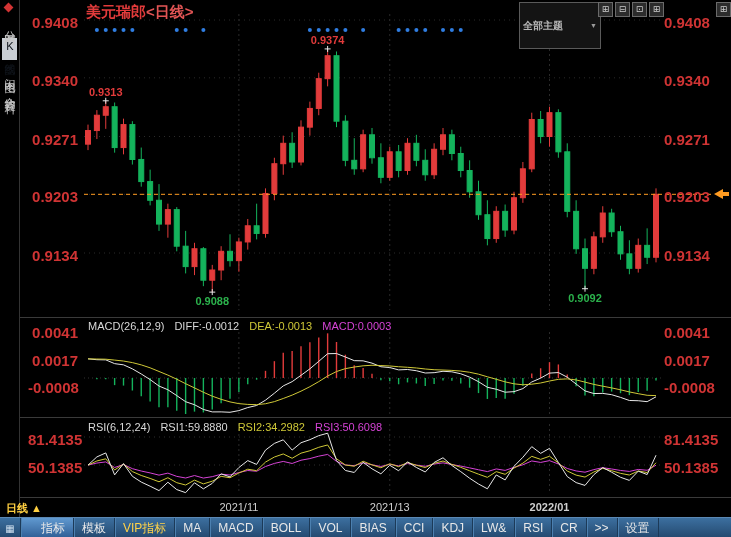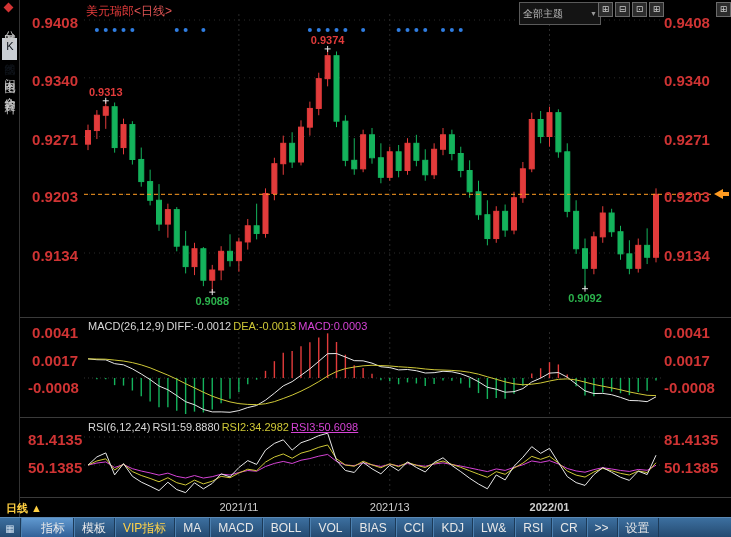--- a/index.html
+++ b/index.html
@@ -6,41 +6,41 @@
   body{width:731px;height:537px;overflow:hidden;font-family:"Liberation Sans","DejaVu Sans",sans-serif;position:relative;}
   .app{position:absolute;inset:0;background:#000;}
 
   
   .sidebar{position:absolute;left:0;top:0;width:19px;height:517px;background:#000;border-right:1px solid #333;z-index:5;}
   .corner-ico{position:absolute;left:5px;top:4px;width:7px;height:7px;background:#d23434;transform:rotate(45deg);}
   .sb-item{writing-mode:vertical-rl;text-orientation:upright;color:#c8c8c8;font-size:11px;letter-spacing:2px;margin:8px auto 0 auto;width:15px;text-align:center;cursor:pointer;padding:2px 0;}
   .sb-item.sel{background:#c9ced4;color:#10151c;}
 
   
-  .title{position:absolute;left:86px;top:3px;font-size:12px;font-weight:normal;color:#e23b3b;z-index:6;}
+  .title{position:absolute;left:86px;top:3px;font-size:15px;font-weight:bold;color:#e23b3b;z-index:6;}
   .title .period{color:#e25555;}
-  .theme-box{position:absolute;left:519px;top:2px;width:74px;height:13px;border:1px solid #5a5a5a;background:#141414;color:#b8b8b8;font-size:10px;display:flex;align-items:center;justify-content:space-between;padding:4px 3px;z-index:6;cursor:pointer;}
+  .theme-box{position:absolute;left:519px;top:2px;width:74px;height:13px;border:1px solid #5a5a5a;background:#141414;color:#b8b8b8;font-size:10px;display:flex;align-items:center;justify-content:space-between;padding:16px 3px;z-index:6;cursor:pointer;font-weight:bold;}
   .theme-box .arr{font-size:7px;color:#9a9a9a;}
   .winbtns{position:absolute;left:598px;top:2px;display:flex;gap:2px;z-index:6;}
   .wbtn{width:13px;height:13px;background:#2c2c2c;border:1px solid #6a6a6a;color:#c9c9c9;font-size:9px;line-height:12px;text-align:center;cursor:pointer;}
   .corner-btn{position:absolute;left:716px;top:2px;z-index:6;}
 
   svg{position:absolute;left:0;}
   #svg-kline{top:0;}
   #svg-macd{top:318px;}
   #svg-rsi{top:420px;}
 
   .axlbl{position:absolute;font-size:15px;font-weight:bold;color:#d03434;z-index:4;}
   .axlbl.left{left:28px;width:50px;text-align:right;}
   .axlbl.right{left:664px;width:52px;text-align:left;}
 
   .hline{position:absolute;left:20px;right:0;height:1px;background:#3a3a3a;z-index:3;}
 
   .ind-header{position:absolute;left:88px;font-size:11px;z-index:4;white-space:nowrap;}
-  .ind-header span{margin-right:2px;}
+  .ind-header span{margin-right:10px;}
 
   .xlbl{position:absolute;top:501px;width:64px;text-align:center;font-size:11px;color:#cfcfcf;z-index:4;}
   .period-tab{position:absolute;left:6px;top:501px;font-size:11px;font-weight:bold;color:#ffcf40;z-index:6;cursor:pointer;}
 
   .price-marker{position:absolute;left:714px;top:189px;width:0;height:0;border-top:5px solid transparent;border-bottom:5px solid transparent;border-right:9px solid #ff9b21;z-index:6;}
   .price-marker-tail{position:absolute;left:723px;top:192px;width:6px;height:4px;background:#ff9b21;z-index:6;}
 
   
   .toolbar{position:absolute;left:0;right:0;top:517px;height:20px;background:linear-gradient(#3c6f9f,#24496f);display:flex;align-items:stretch;font-size:12px;color:#e8e8e8;z-index:7;border-top:1px solid #5b88b4;}
   .tb-icon{width:20px;display:flex;align-items:center;justify-content:center;font-size:10px;color:#d4e4f2;border-right:1px solid #1c3a58;cursor:pointer;}
@@ -343,21 +343,21 @@
       <polyline points="88,45.12450655 96.875,43.037019503367844 105.75,41.9136807110002 114.625,47.50191991018402 123.5,44.485102377845436 132.375,48.665266980019936 141.25,51.032482684805416 150.125,52.90751276750565 159,55.13477522887726 167.875,53.12161869655542 176.75,56.372909981590674 185.625,58.01449629503283 194.5,55.54656798969029 203.375,58.05209573461379 212.25,56.661976231596746 221.125,54.18105413008179 230,54.98354246870409 238.875,52.53639963889303 247.75,50.51161402529674 256.625,51.25270966871359 265.5,46.51880265841339 274.375,43.40733843026314 283.25,41.42660401819239 292.125,43.46962954985297 301,40.20323302832007 309.875,38.58169398474421 318.75,36.16278762037095 327.625,34.4272804927025 336.5,41.41910554813988 345.375,44.95065836385836 354.25,45.68132175793305 363.125,42.801071654737015 372,44.81854100534886 380.875,46.472042606143724 389.75,44.27902483881866 398.625,45.88060436841567 407.5,43.57727073661077 416.375,45.05673055850126 425.25,46.29202686495184 434.125,44.07404909399182 443,42.86052793540857 451.875,44.559794606353556 460.75,46.06201391069044 469.625,47.8779981417762 478.5,49.75221842994359 487.375,51.60064615134785 496.25,48.93299466065577 505.125,50.40756312506766 514,47.35778496179252 522.875,44.82784254141355 531.75,40.93942952706249 540.625,42.4325898325522 549.5,40.6377131204128 558.375,43.99417702555882 567.25,48.47572857967177 576.125,50.96849758806422 585,52.205726916858126 593.875,49.579312191972114 602.75,47.68613408265076 611.625,48.97635065390678 620.5,50.46276674602878 629.375,51.416426281077705 638.25,49.448604389065274 647.125,50.27471132801671 656,45.22031157644389" fill="none" stroke="#d543d5" stroke-width="1"></polyline>
       <polyline points="88,45.12450655 96.875,40.97105294175253 105.75,38.808947543788776 114.625,49.94465762550621 123.5,44.094085809626364 132.375,51.58168780326686 141.25,55.47436434885318 150.125,58.42564686402071 159,61.773309646079824 167.875,57.73034142050556 176.75,62.67410002674967 185.625,65.00347539470121 194.5,60.12097250524439 203.375,63.89471169036161 212.25,61.167353717384565 221.125,56.359556747040344 230,57.74580479167415 238.875,52.99762699001666 247.75,49.191016851467005 256.625,50.65710599728636 265.5,42.09253038049816 274.375,37.02111839761416 283.25,33.96615506989716 292.125,38.267729089825714 301,33.14128263003432 309.875,30.736605949628704 318.75,27.306073163325536 327.625,24.96737807547038 336.5,38.770268984732716 345.375,44.991294970167104 354.25,46.25074458512544 363.125,41.2460179122744 372,44.861958005688436 380.875,47.771451892438584 389.75,43.779284663572724 398.625,46.689309307630595 407.5,42.472081070906455 416.375,45.2429933651449 425.25,47.53788578246699 434.125,43.28974430319808 443,41.026091155460435 451.875,44.41149422594172 460.75,47.335403425570526 469.625,50.76548515582892 478.5,54.15874855324078 487.375,57.3513844832499 496.25,51.63883465312327 505.125,54.313305498487374 514,48.032431575633325 522.875,43.168203436043065 531.75,36.336822096150584 540.625,39.369527637213835 549.5,36.264138201642595 558.375,42.95956492518637 567.25,51.01673065516063 576.125,55.1110843389225 585,57.08160920219126 593.875,51.951605384548074 602.75,48.36716962915712 611.625,50.70089978965342 620.5,53.348705660411156 629.375,55.028774046633345 638.25,50.995036296522414 647.125,52.55332229399881 656,42.758306933592124" fill="none" stroke="#cfc837" stroke-width="1"></polyline>
       <polyline points="88,45.12450655 96.875,36.902363692857044 105.75,32.91587018636356 114.625,54.901230533921385 123.5,43.63033072971787 132.375,56.284529870943416 141.25,62.07461426207916 150.125,66.21623359948536 159,70.60232898843458 167.875,62.248165411397245 176.75,69.57985753197403 185.625,72.64361744722231 194.5,62.75973070187275 203.375,68.84399508058578 212.25,63.34639907277635 221.125,53.89224368385164 230,56.86626140595581 238.875,47.51594492486305 247.75,40.61290124035895 256.625,44.398184131068774 265.5,30.08751433498 274.375,23.39756295615845 283.25,19.798038969230582 292.125,30.07770092426901 301,22.73789075843608 309.875,19.667341574999984 318.75,15.659539191023475 327.625,13.19344510615882 336.5,40.45925133689674 345.375,50.49830659945247 354.25,52.480298696924216 363.125,42.341114481502785 372,48.81351109604432 380.875,53.83095861623937 389.75,45.24854055185993 398.625,50.77345290991228 407.5,41.81755375706278 416.375,47.4694135462716 425.25,52.01179422547267 434.125,42.46416330597265 443,37.76279033520548 451.875,45.46585939395008 460.75,51.63316441461646 469.625,58.22674434779515 478.5,64.00789349867499 487.375,68.79982777601879 496.25,54.94070420425672 505.125,59.943537659872845 514,46.309817772117924 522.875,37.247386139281 531.75,26.638055414900847 540.625,33.365089614810586 549.5,28.361796252140625 558.375,42.518501860530634 567.25,56.533361566186244 576.125,62.61898969428366 585,65.41940090550278 593.875,54.65587923093975 602.75,47.563991488034986 611.625,52.204880107562566 620.5,57.27624682476536 629.375,60.39096116119987 638.25,51.14666201742598 647.125,54.53427883538119 656,35.20732807007532" fill="none" stroke="#e8e8e8" stroke-width="1"></polyline>
     </svg>
 
   <div class="hline" style="top:317px"></div>
   <div class="hline" style="top:417px"></div>
   <div class="hline" style="top:497px"></div>
 
   <div class="ind-header" id="macd-header" style="top:320px"><span style="color: rgb(216, 216, 216);">MACD(26,12,9)</span><span style="color: rgb(216, 216, 216); text-align: center;">DIFF:-0.0012</span><span style="color: rgb(207, 200, 55);">DEA:-0.0013</span><span style="color: rgb(213, 67, 213);">MACD:0.0003</span></div>
-  <div class="ind-header" id="rsi-header" style="top:421px"><span style="color: rgb(216, 216, 216);">RSI(6,12,24)</span><span style="color: rgb(216, 216, 216);">RSI1:59.8880</span><span style="color: rgb(207, 200, 55);">RSI2:34.2982</span><span style="color: rgb(213, 67, 213); text-decoration: underline;">RSI3:50.6098</span></div>
+  <div class="ind-header" id="rsi-header" style="top:421px"><span style="color: rgb(216, 216, 216);">RSI(6,12,24)</span><span style="color: rgb(216, 216, 216);">RSI1:59.8880</span><span style="color: rgb(207, 200, 55);">RSI2:34.2982</span><span style="color: rgb(213, 67, 213);">RSI3:50.6098</span></div>
 
   <div class="price-marker"></div>
   <div class="price-marker-tail"></div>
 
   <div class="period-tab">
     <span>日线</span>
     <span>▲</span>
   </div>
 
   <div class="toolbar" id="toolbar">

